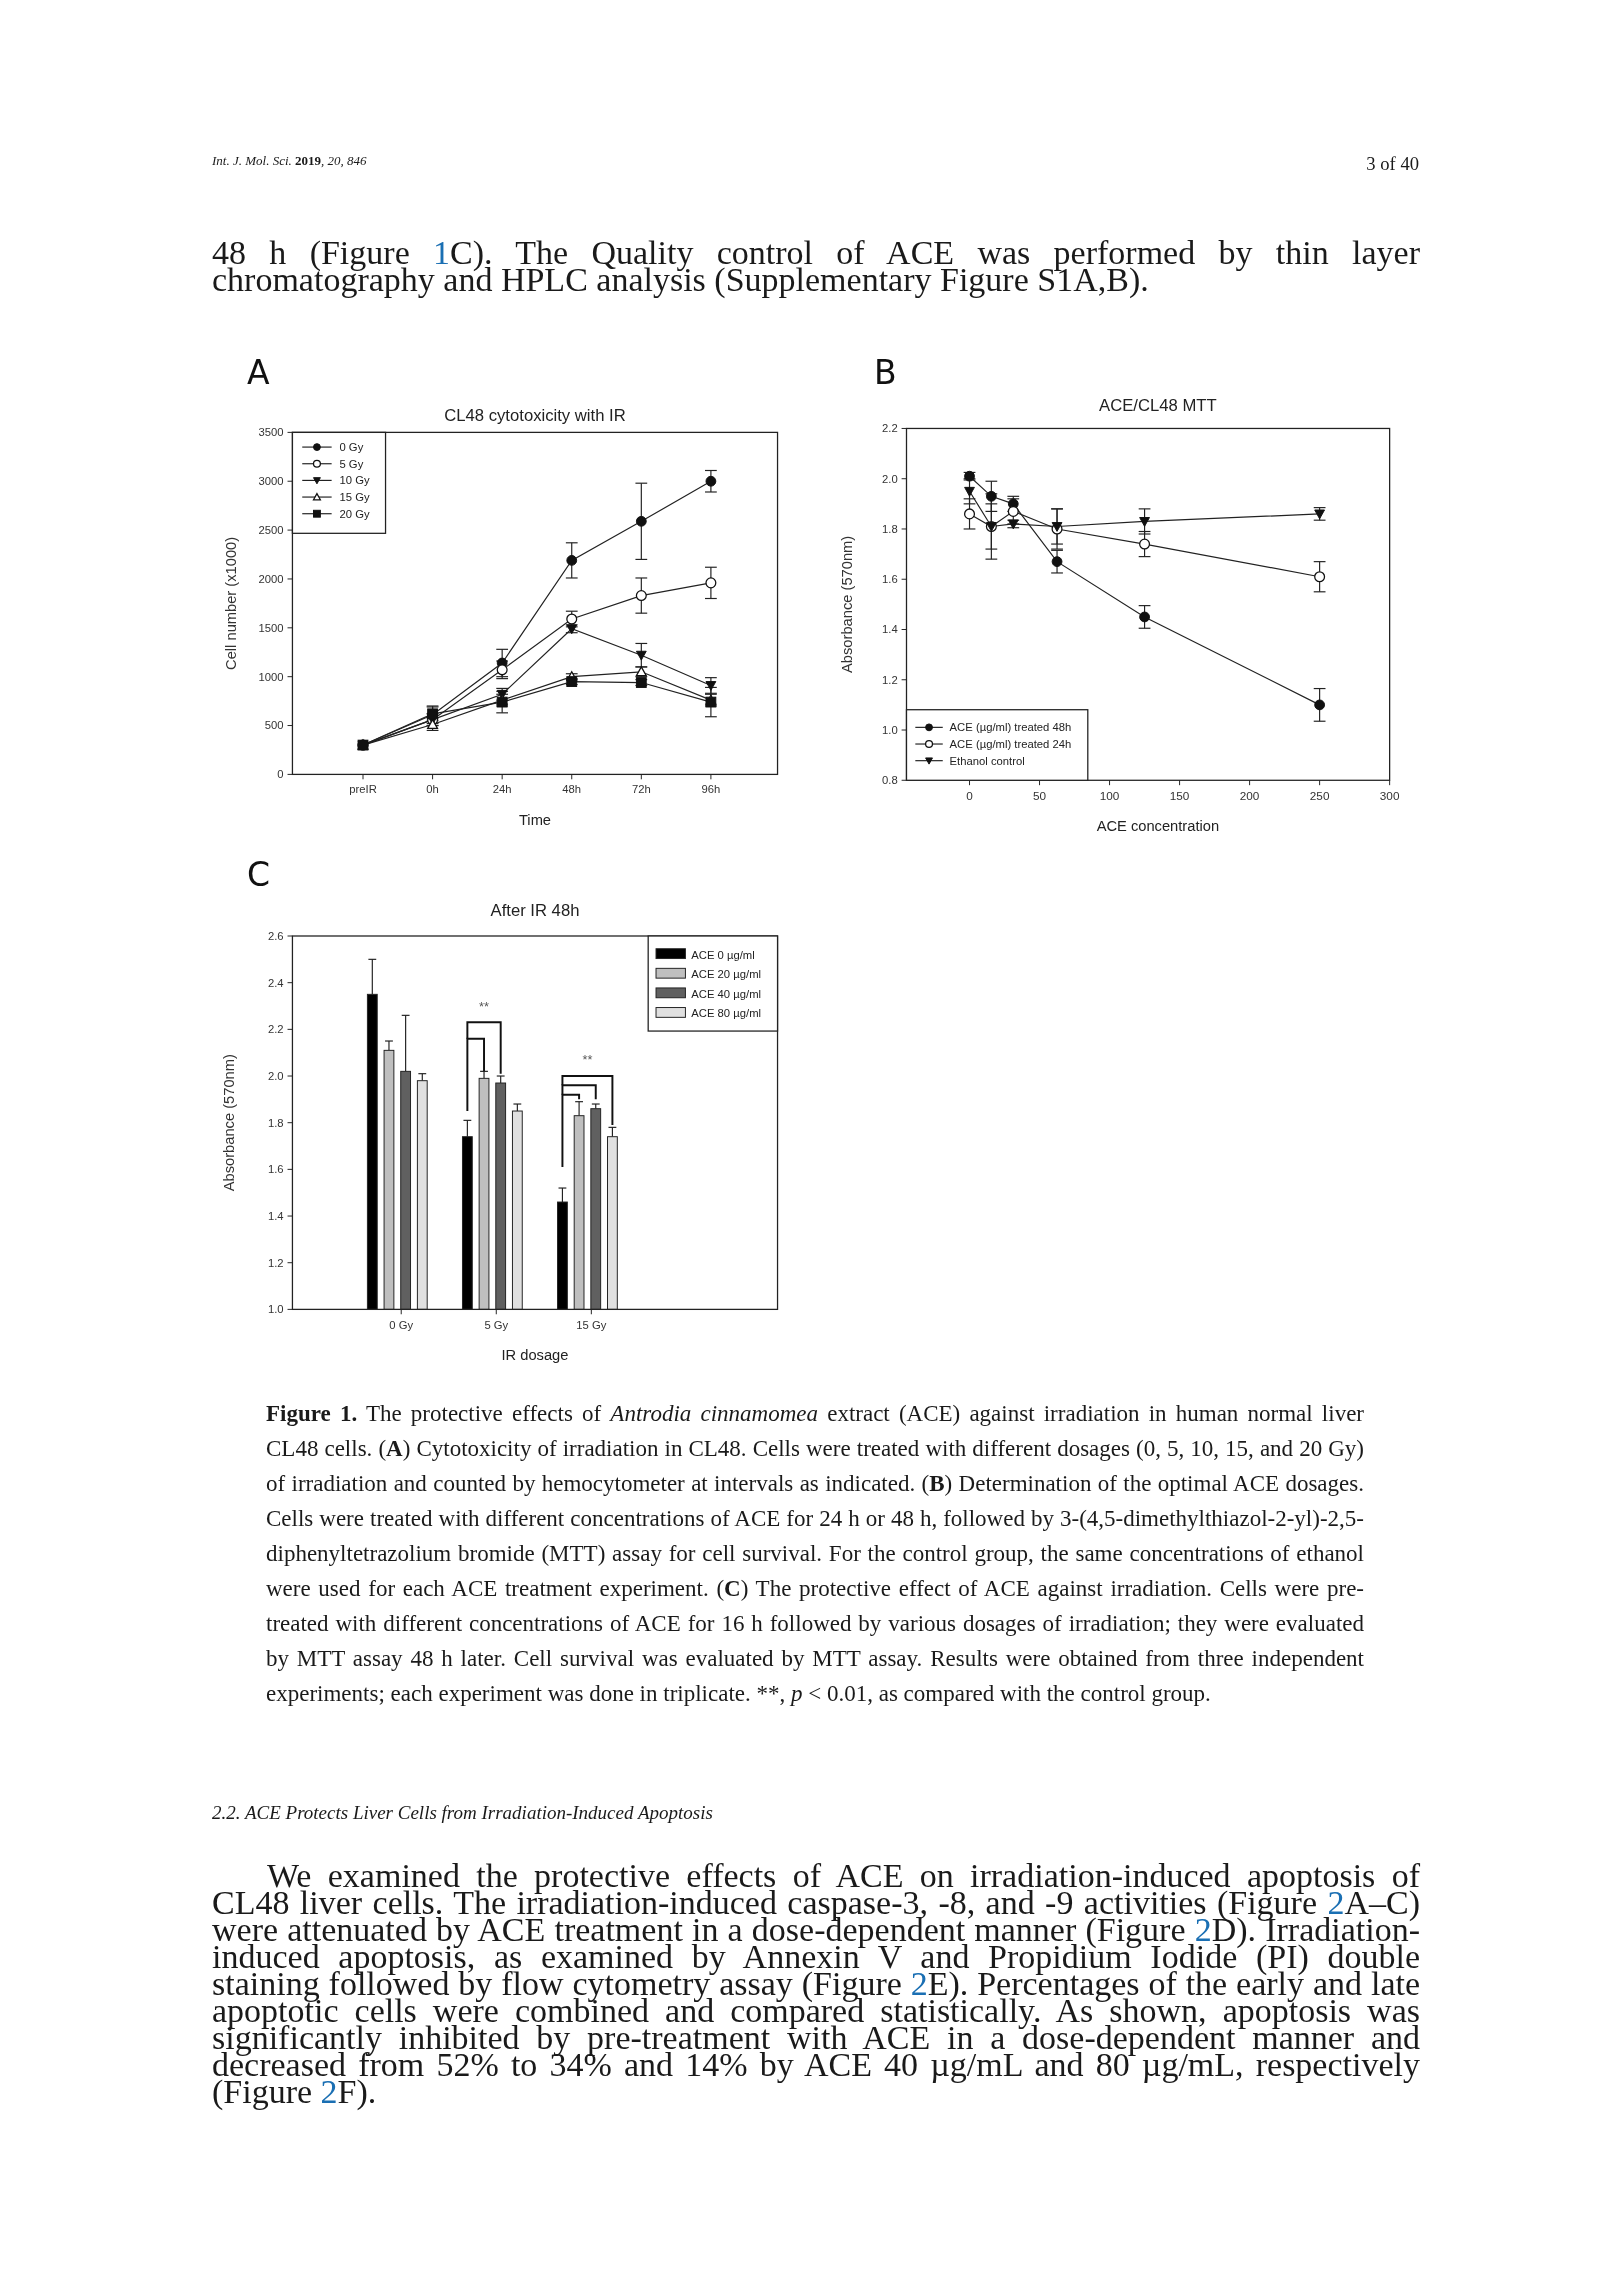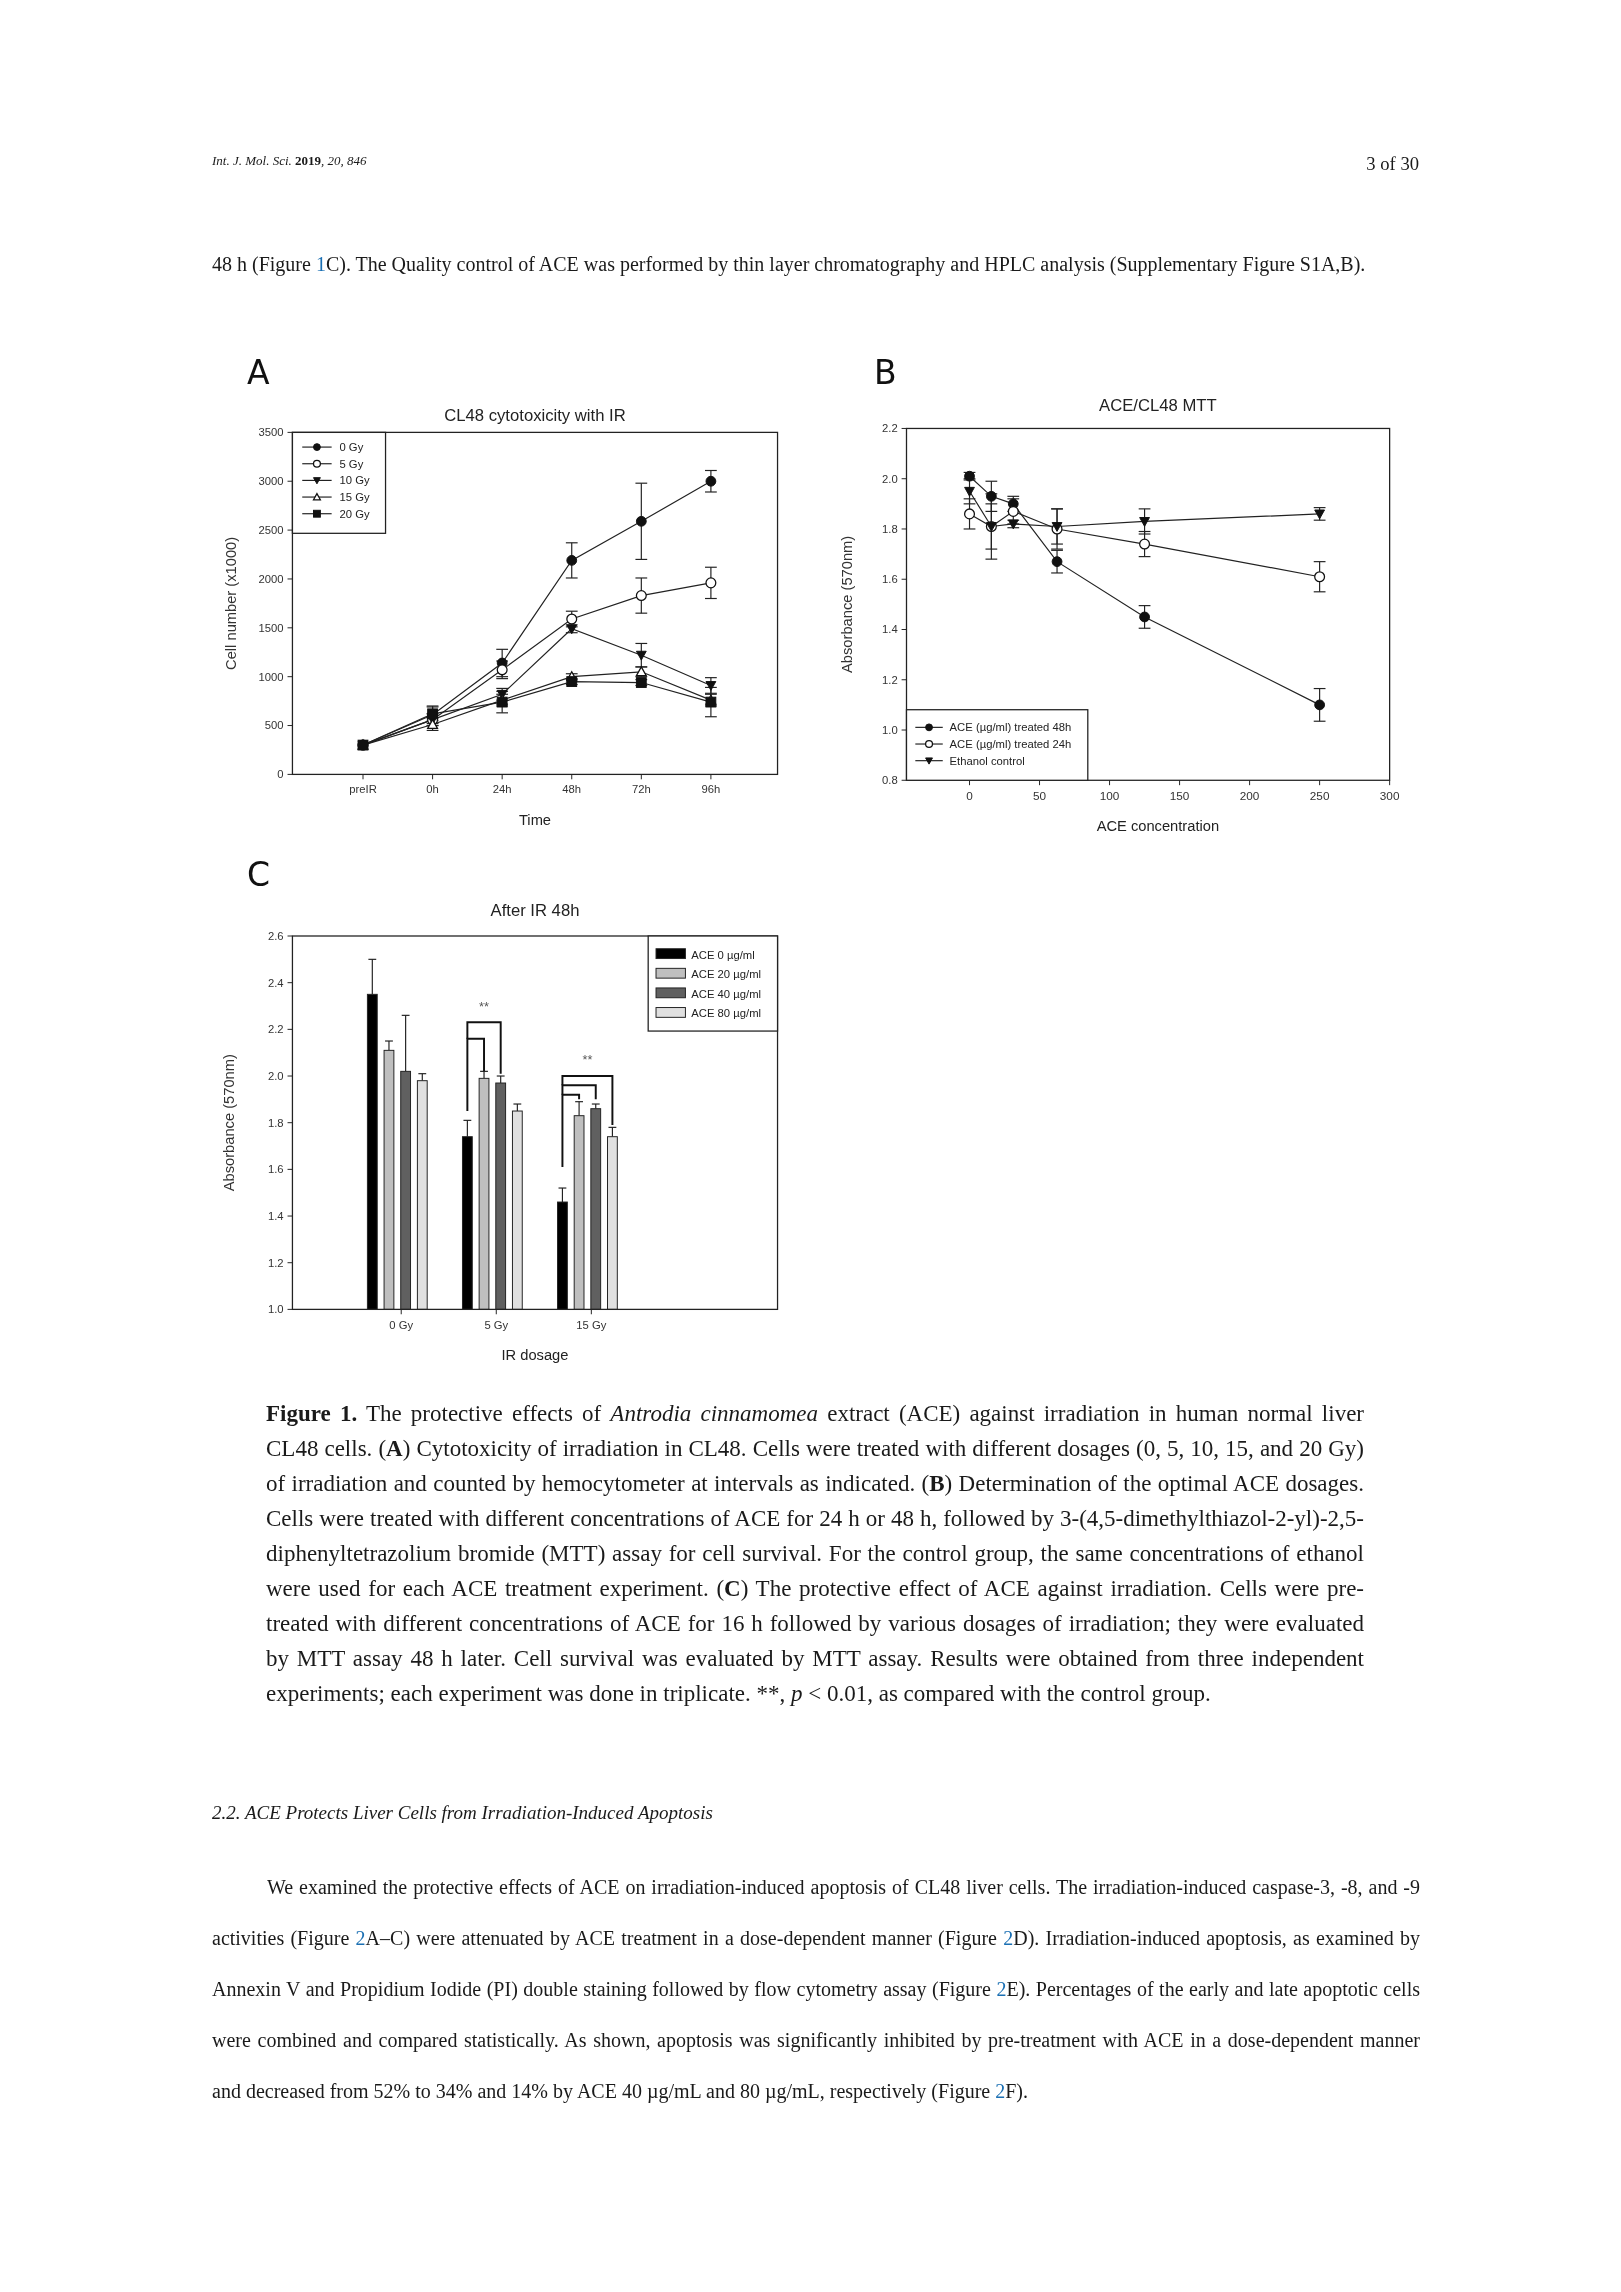--- a/index.html
+++ b/index.html
@@ -2,36 +2,36 @@
 <html><head>
 <meta charset="utf-8">
 <style>
   html, body { margin: 0; padding: 0; background: #ffffff; }
   body { width: 1621px; height: 2293px; position: relative; overflow: hidden;
          font-family: "Liberation Serif", "DejaVu Serif", serif; color: #1a1a1a; }
   .abs { position: absolute; }
   .running-head { top: 153px; left: 212px; font-size: 13px; font-style: italic; }
   .running-head b { font-style: normal; font-weight: bold; }
   .page-num { top: 153px; right: 202px; font-size: 18.6px; }
-  .body-text { font-size: 20px; line-height: 51px; text-align: justify; }
+  .body-text { font-size: 34px; line-height: 27px; text-align: justify; }
   .para1 { top: 239px; left: 212px; width: 1208px; }
   .link { color: #1a6fb3; }
   .panel-letter { font-family: "DejaVu Sans", sans-serif; font-size: 33px; color: #111; }
   svg text { font-family: "Liberation Sans", "DejaVu Sans", sans-serif; }
   .caption { top: 1396px; left: 266px; width: 1098px; font-size: 23px; line-height: 35px; text-align: justify; }
   .caption b { font-weight: bold; }
   .section-head { top: 1802px; left: 212px; font-size: 19px; font-style: italic; }
   .para2 { top: 1862px; left: 212px; width: 1208px; }
   .para2 .indent { display: inline-block; width: 55px; }
 </style>
 </head>
 <body>
 
 <div class="abs running-head"><span>Int. J. Mol. Sci.</span> <b>2019</b><span>, 20, 846</span></div>
-<div class="abs page-num">3 of 30</div>
+<div class="abs page-num">3 of 40</div>
 
 <div class="abs body-text para1"><span>48 h (Figure </span><span class="link">1</span><span>C). The Quality control of ACE was performed by thin layer chromatography and HPLC analysis (Supplementary Figure S1A,B).</span></div>
 
 <div class="abs panel-letter" style="left:247px;top:353px;">A</div>
 <div class="abs panel-letter" style="left:874px;top:353px;">B</div>
 <div class="abs panel-letter" style="left:247px;top:855px;">C</div>
 
 <svg class="abs" id="chartA" style="left:216px;top:392px;" width="588" height="461" viewBox="0 0 600 470">
     <text x="325.5" y="29" text-anchor="middle" font-size="17" fill="#222">CL48 cytotoxicity with IR</text>
     <rect x="78" y="41" width="495" height="349" fill="none" stroke="#222" stroke-width="1.3"></rect>

